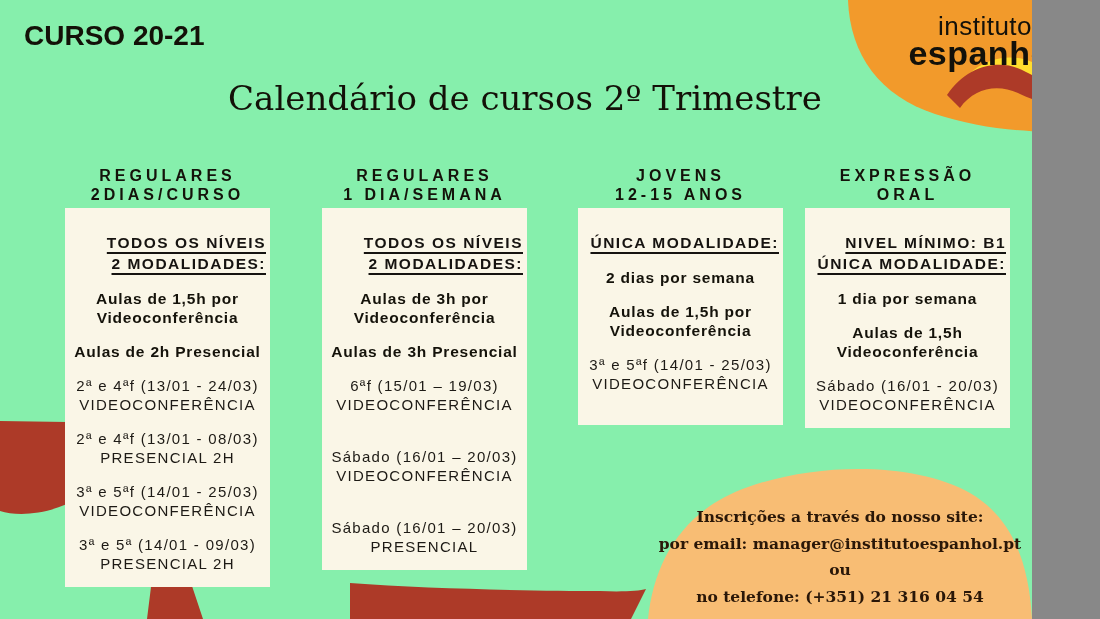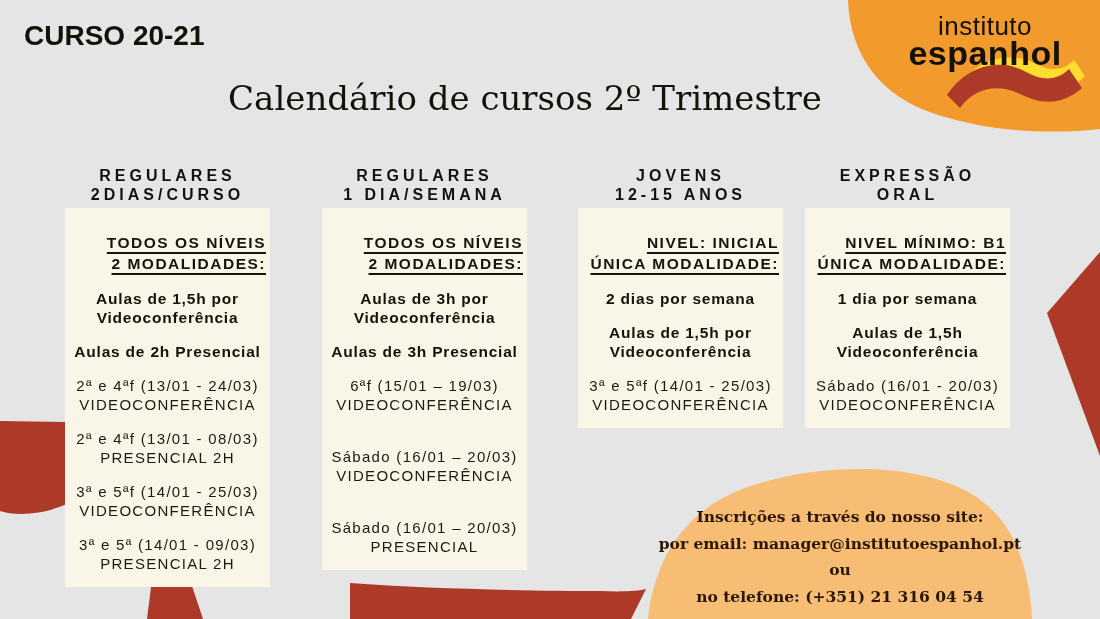--- a/index.html
+++ b/index.html
@@ -1,20 +1,21 @@
 <!DOCTYPE html>
 <html><head>
 <meta charset="utf-8">
 <style>
   html,body{margin:0;padding:0;background:#888;}
   .canvas{
-    position:relative;width:1100px;height:619px;overflow:hidden;
-    background:#e5e5e5;
+    position:relative;width:1020px;height:619px;overflow:hidden;
+    background:#86efac;
     font-family:"Liberation Sans",sans-serif;
     color:#161310;
+    padding-left:12px;
   }
   .decor{position:absolute;left:0;top:0;width:1100px;height:619px;pointer-events:none;}
 
   
   .badge{
     position:absolute;left:24px;top:20px;
     font-size:28px;font-weight:bold;letter-spacing:0px;color:#131108;
   }
 
   
@@ -157,21 +158,20 @@
     </div>
   </section>
 
   <section class="column col-c">
     <header class="col-header">
       <div class="col-header-line">JOVENS</div>
       <div class="col-header-line">12-15 ANOS</div>
     </header>
     <div class="card h3">
       <div class="level">
-        <div class="level-line">NIVEL: INICIAL</div>
         <div class="level-line">ÚNICA MODALIDADE:</div>
       </div>
       <div class="items">
 
           <div class="item bold">2 dias por semana</div>
 
           <div class="item bold">Aulas de 1,5h por
 Videoconferência</div>
 
           <div class="item">3ª e 5ªf (14/01 - 25/03)

